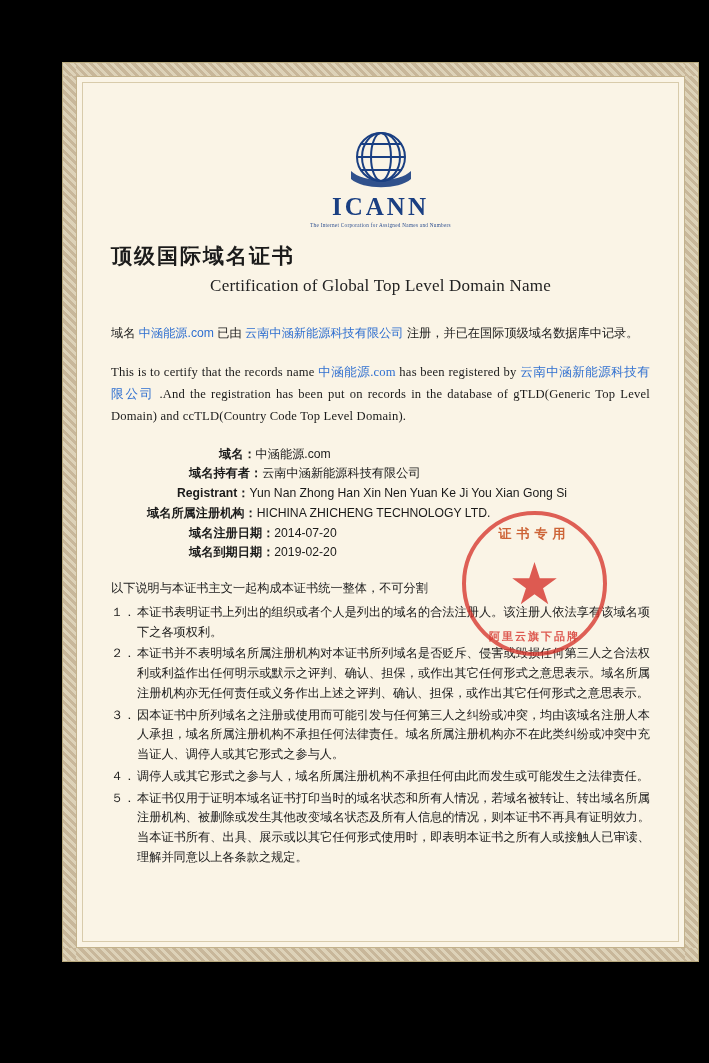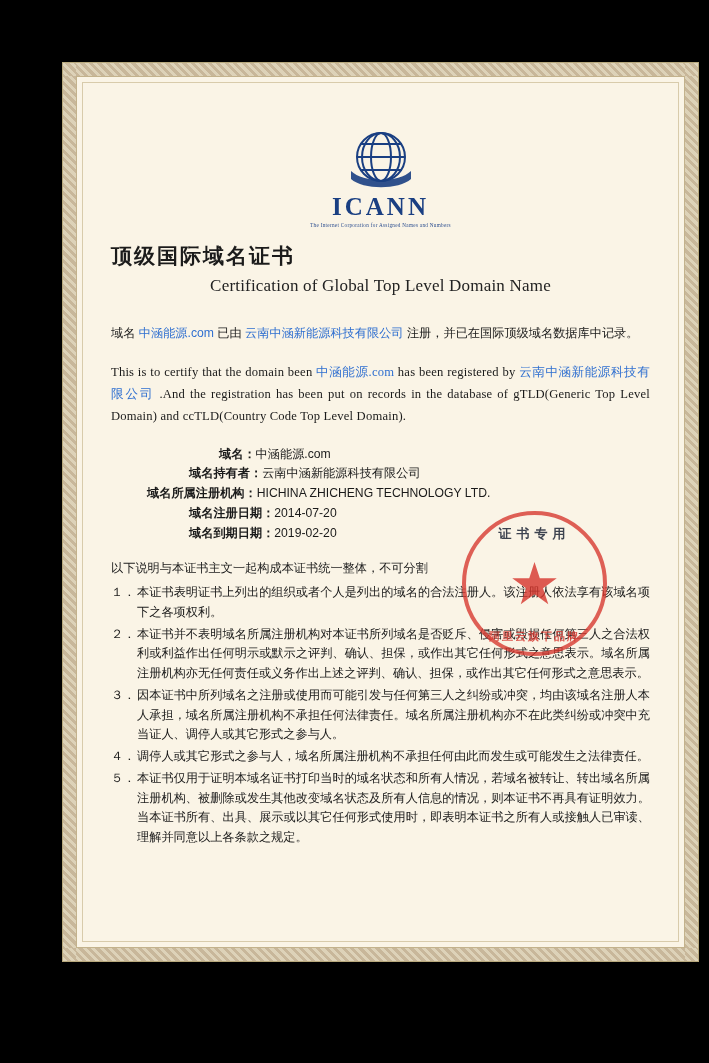--- a/index.html
+++ b/index.html
@@ -200,21 +200,21 @@
     line-height: 1;
   }
   .seal-top-text {
     position: absolute;
     left: 0; top: 14px;
     width: 145px;
     text-align: center;
     font-family: "Liberation Serif", serif;
     font-size: 13px;
     letter-spacing: 5px;
-    color: #0f172a;
+    color: #c2410c;
     opacity: 0.8;
     font-weight: bold;
   }
   .seal-bottom-text {
     position: absolute;
     left: 0; bottom: 12px;
     width: 145px;
     text-align: center;
     font-family: Liberation Sans, sans-serif;
     font-size: 11px;
@@ -254,26 +254,27 @@
       </div>
 
       <div class="title-cn">顶级国际域名证书</div>
       <div class="title-en">Certification of Global Top Level Domain Name</div>
 
       <div class="para">
         <span>域名 </span><span class="blue">中涵能源.com</span><span> 已由 </span><span class="blue">云南中涵新能源科技有限公司</span><span> 注册，并已在国际顶级域名数据库中记录。</span>
       </div>
 
       <div class="para-en">
-        <span>This is to certify that the domain been </span><span class="blue">中涵能源.com</span><span> has been registered by </span><span class="blue">云南中涵新能源科技有限公司</span><span> .And the registration has been put on records in the database of gTLD(Generic Top Level Domain) and ccTLD(Country Code Top Level Domain).</span>
+        <span>This is to certify that the records name </span><span class="blue">中涵能源.com</span><span> has been registered by </span><span class="blue">云南中涵新能源科技有限公司</span><span> .And the registration has been put on records in the database of gTLD(Generic Top Level Domain) and ccTLD(Country Code Top Level Domain).</span>
       </div>
 
       <div class="fields">
         <div class="field-row"><span class="lbl">域名：</span><span>中涵能源.com</span></div>
         <div class="field-row" style="padding-left:78px;"><span class="lbl">域名持有者：</span><span>云南中涵新能源科技有限公司</span></div>
+        <div class="field-row" style="padding-left:66px;"><span class="lbl">Registrant：</span><span>Yun Nan Zhong Han Xin Nen Yuan Ke Ji You Xian Gong Si</span></div>
         <div class="field-row" style="padding-left:36px;"><span class="lbl">域名所属注册机构：</span><span>HICHINA ZHICHENG TECHNOLOGY LTD.</span></div>
         <div class="field-row" style="padding-left:78px;"><span class="lbl">域名注册日期：</span><span>2014-07-20</span></div>
         <div class="field-row" style="padding-left:78px;"><span class="lbl">域名到期日期：</span><span>2019-02-20</span></div>
       </div>
 
       <div class="notice-head">以下说明与本证书主文一起构成本证书统一整体，不可分割</div>
 
       <div class="clauses">
         <div class="clause">
           <div class="clause-num">１．</div>

